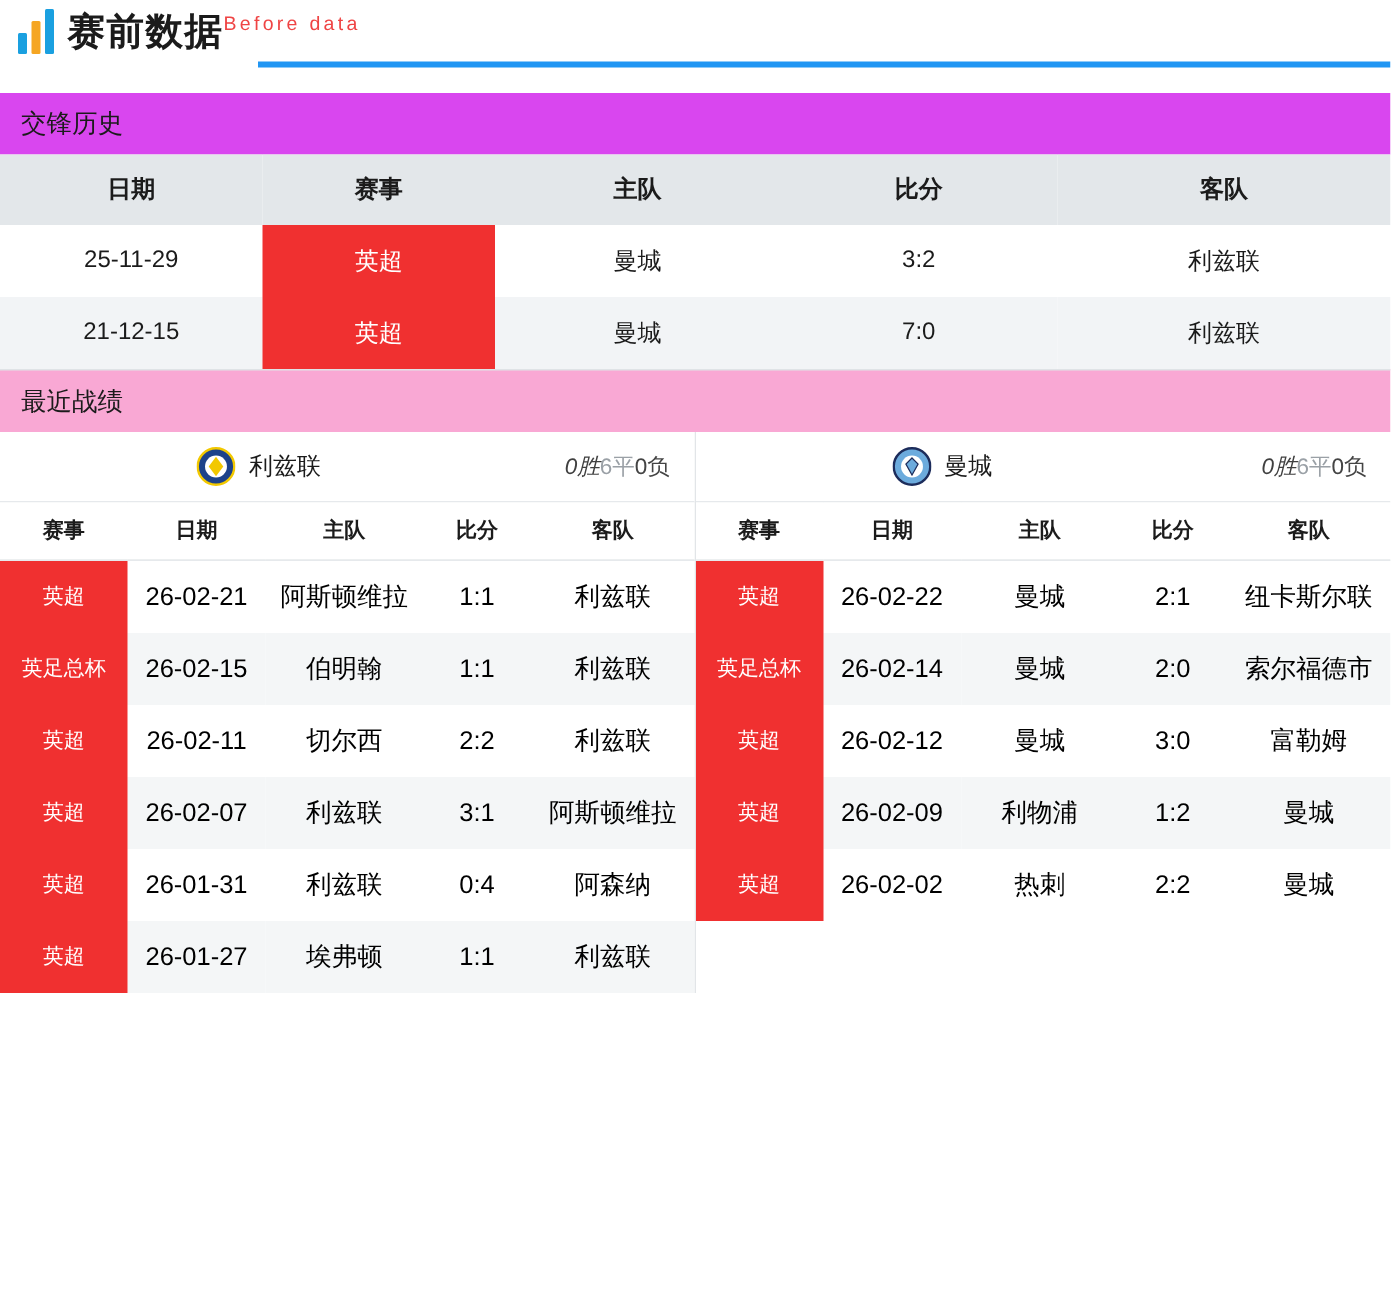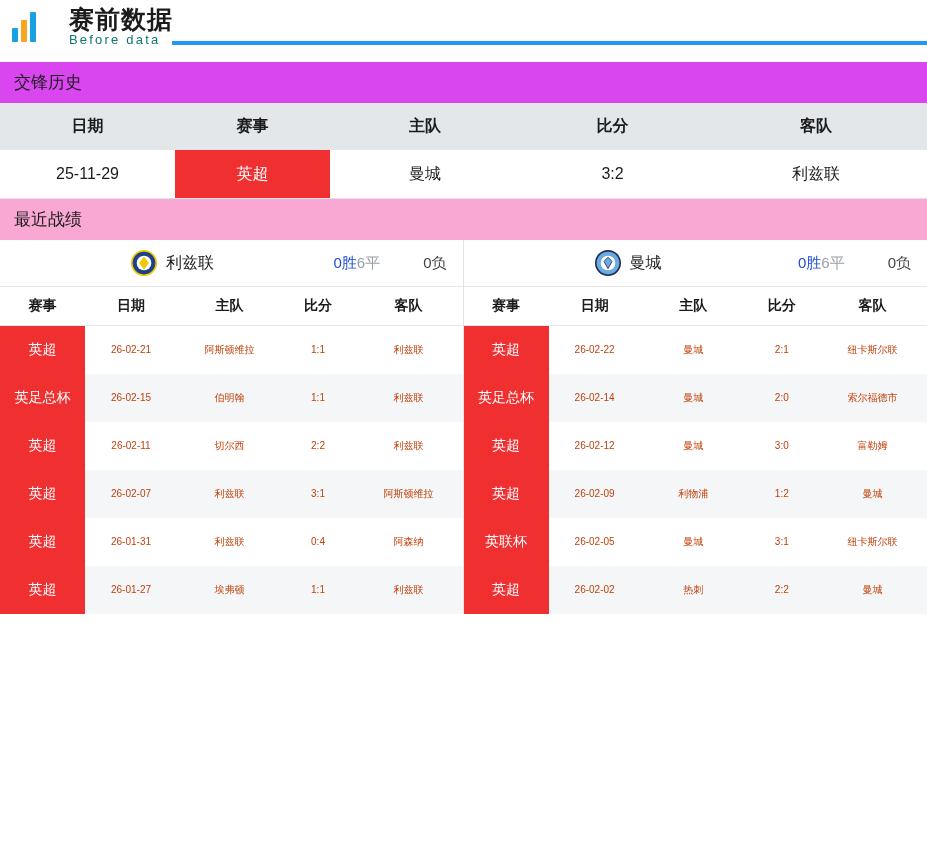--- a/index.html
+++ b/index.html
@@ -32,31 +32,31 @@
   }
   .logo-bars span {
     display: block;
     width: 6px;
     margin-right: 3px;
     border-radius: 1px;
   }
   .bar1 { height: 14px; background: #1aa0e0; }
   .bar2 { height: 22px; background: #f5a623; }
   .bar3 { height: 30px; background: #1aa0e0; }
-  .logo-text { display: flex; flex-direction: column; justify-content: flex-end; margin-left: 24px; }
+  .logo-text { display: flex; flex-direction: row; justify-content: flex-end; }
   .logo-cn {
     font-size: 25px;
     font-weight: bold;
     color: #1b1b1b;
     line-height: 1.05;
     letter-spacing: 1px;
   }
   .logo-en {
     font-size: 13px;
-    color: #0f766e;
+    color: #ef4444;
     letter-spacing: 2.2px;
     line-height: 1.1;
     margin-top: 1px;
   }
   .header-rule {
     position: absolute;
     left: 172px;
     right: 0;
     top: 41px;
     height: 4px;
@@ -113,36 +113,36 @@
     justify-content: space-between;
     padding: 10px 16px;
     height: 47px;
     background: #ffffff;
     border-bottom: 1px solid #e6e9ec;
   }
   .team-ident { display: flex; align-items: center; gap: 9px; padding-left: 115px; }
   .team-name { font-size: 16px; color: #1b1b1b; }
   .crest { width: 26px; height: 26px; flex: 0 0 26px; }
   .record { font-size: 15px; color: #9aa0a6; white-space: nowrap; }
-  .record .w { color: #1d4ed8; }
-  .record .l { color: #444; margin-left: 43px; }
+  .record .w { color: #404040; font-style: italic; }
+  .record .l { color: #444; }
 
   .form-table { width: 100%; table-layout: fixed; }
   .form-table th {
     font-size: 14px;
     font-weight: bold;
     color: #1b1b1b;
     padding: 10px 0;
     text-align: center;
     background: #ffffff;
     border-bottom: 1px solid #e6e9ec;
   }
   .form-table td {
-    font-size: 10px;
-    color: #c2410c;
+    font-size: 17px;
+    color: #000000;
     text-align: center;
     padding: 12px 0;
     height: 48px;
   }
   .form-table tbody tr:nth-child(odd) { background: #ffffff; }
   .form-table tbody tr:nth-child(even) { background: #f4f6f7; }
   .form-table td.comp {
     background: #f03030;
     color: #ffffff;
     font-size: 14px;
@@ -191,20 +191,27 @@
     </tr>
   </thead>
   <tbody>
     <tr>
       <td>25-11-29</td>
       <td class="comp">英超</td>
       <td>曼城</td>
       <td>3:2</td>
       <td>利兹联</td>
     </tr>
+    <tr>
+      <td>21-12-15</td>
+      <td class="comp">英超</td>
+      <td>曼城</td>
+      <td>7:0</td>
+      <td>利兹联</td>
+    </tr>
   </tbody>
 </table>
 
 <div class="section-title">最近战绩</div>
 
 <div class="recent-wrap">
 
   <div class="team-panel left">
     <div class="team-head">
       <div class="team-ident">
@@ -337,27 +344,20 @@
           <td>富勒姆</td>
         </tr>
         <tr>
           <td class="comp">英超</td>
           <td>26-02-09</td>
           <td>利物浦</td>
           <td>1:2</td>
           <td>曼城</td>
         </tr>
         <tr>
-          <td class="comp">英联杯</td>
-          <td>26-02-05</td>
-          <td>曼城</td>
-          <td>3:1</td>
-          <td>纽卡斯尔联</td>
-        </tr>
-        <tr>
           <td class="comp">英超</td>
           <td>26-02-02</td>
           <td>热刺</td>
           <td>2:2</td>
           <td>曼城</td>
         </tr>
       </tbody>
     </table>
   </div>
 

